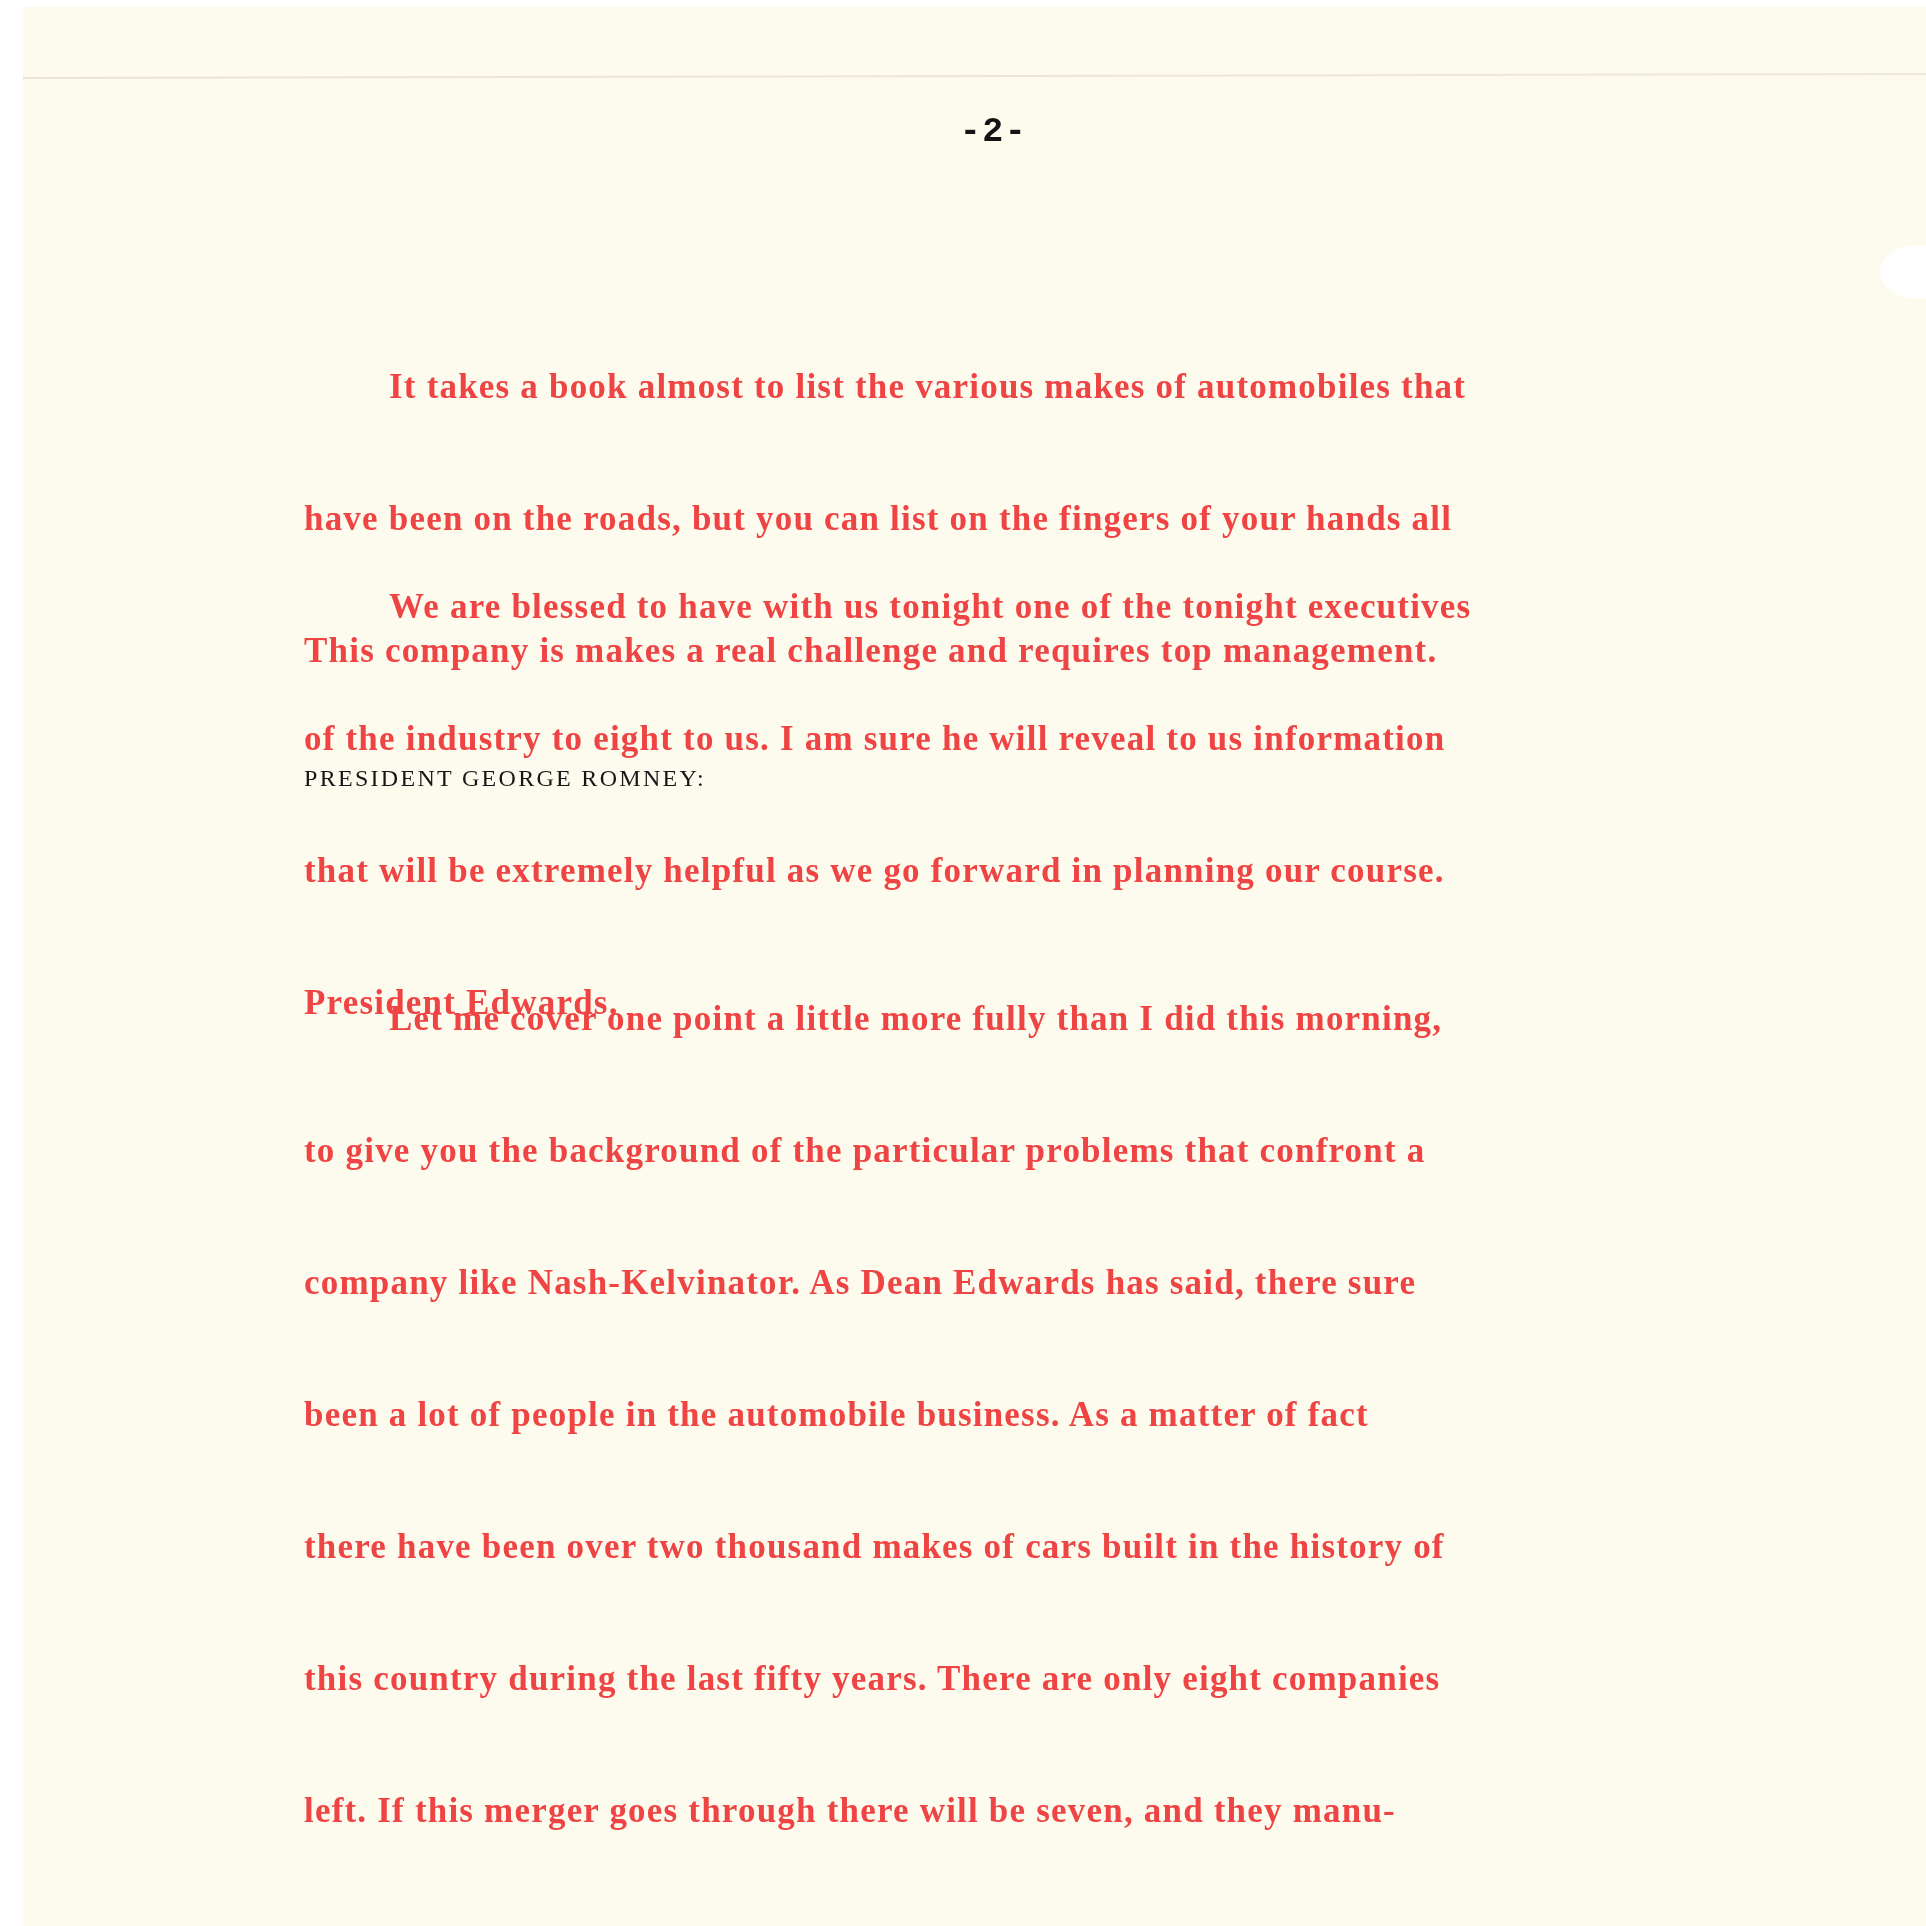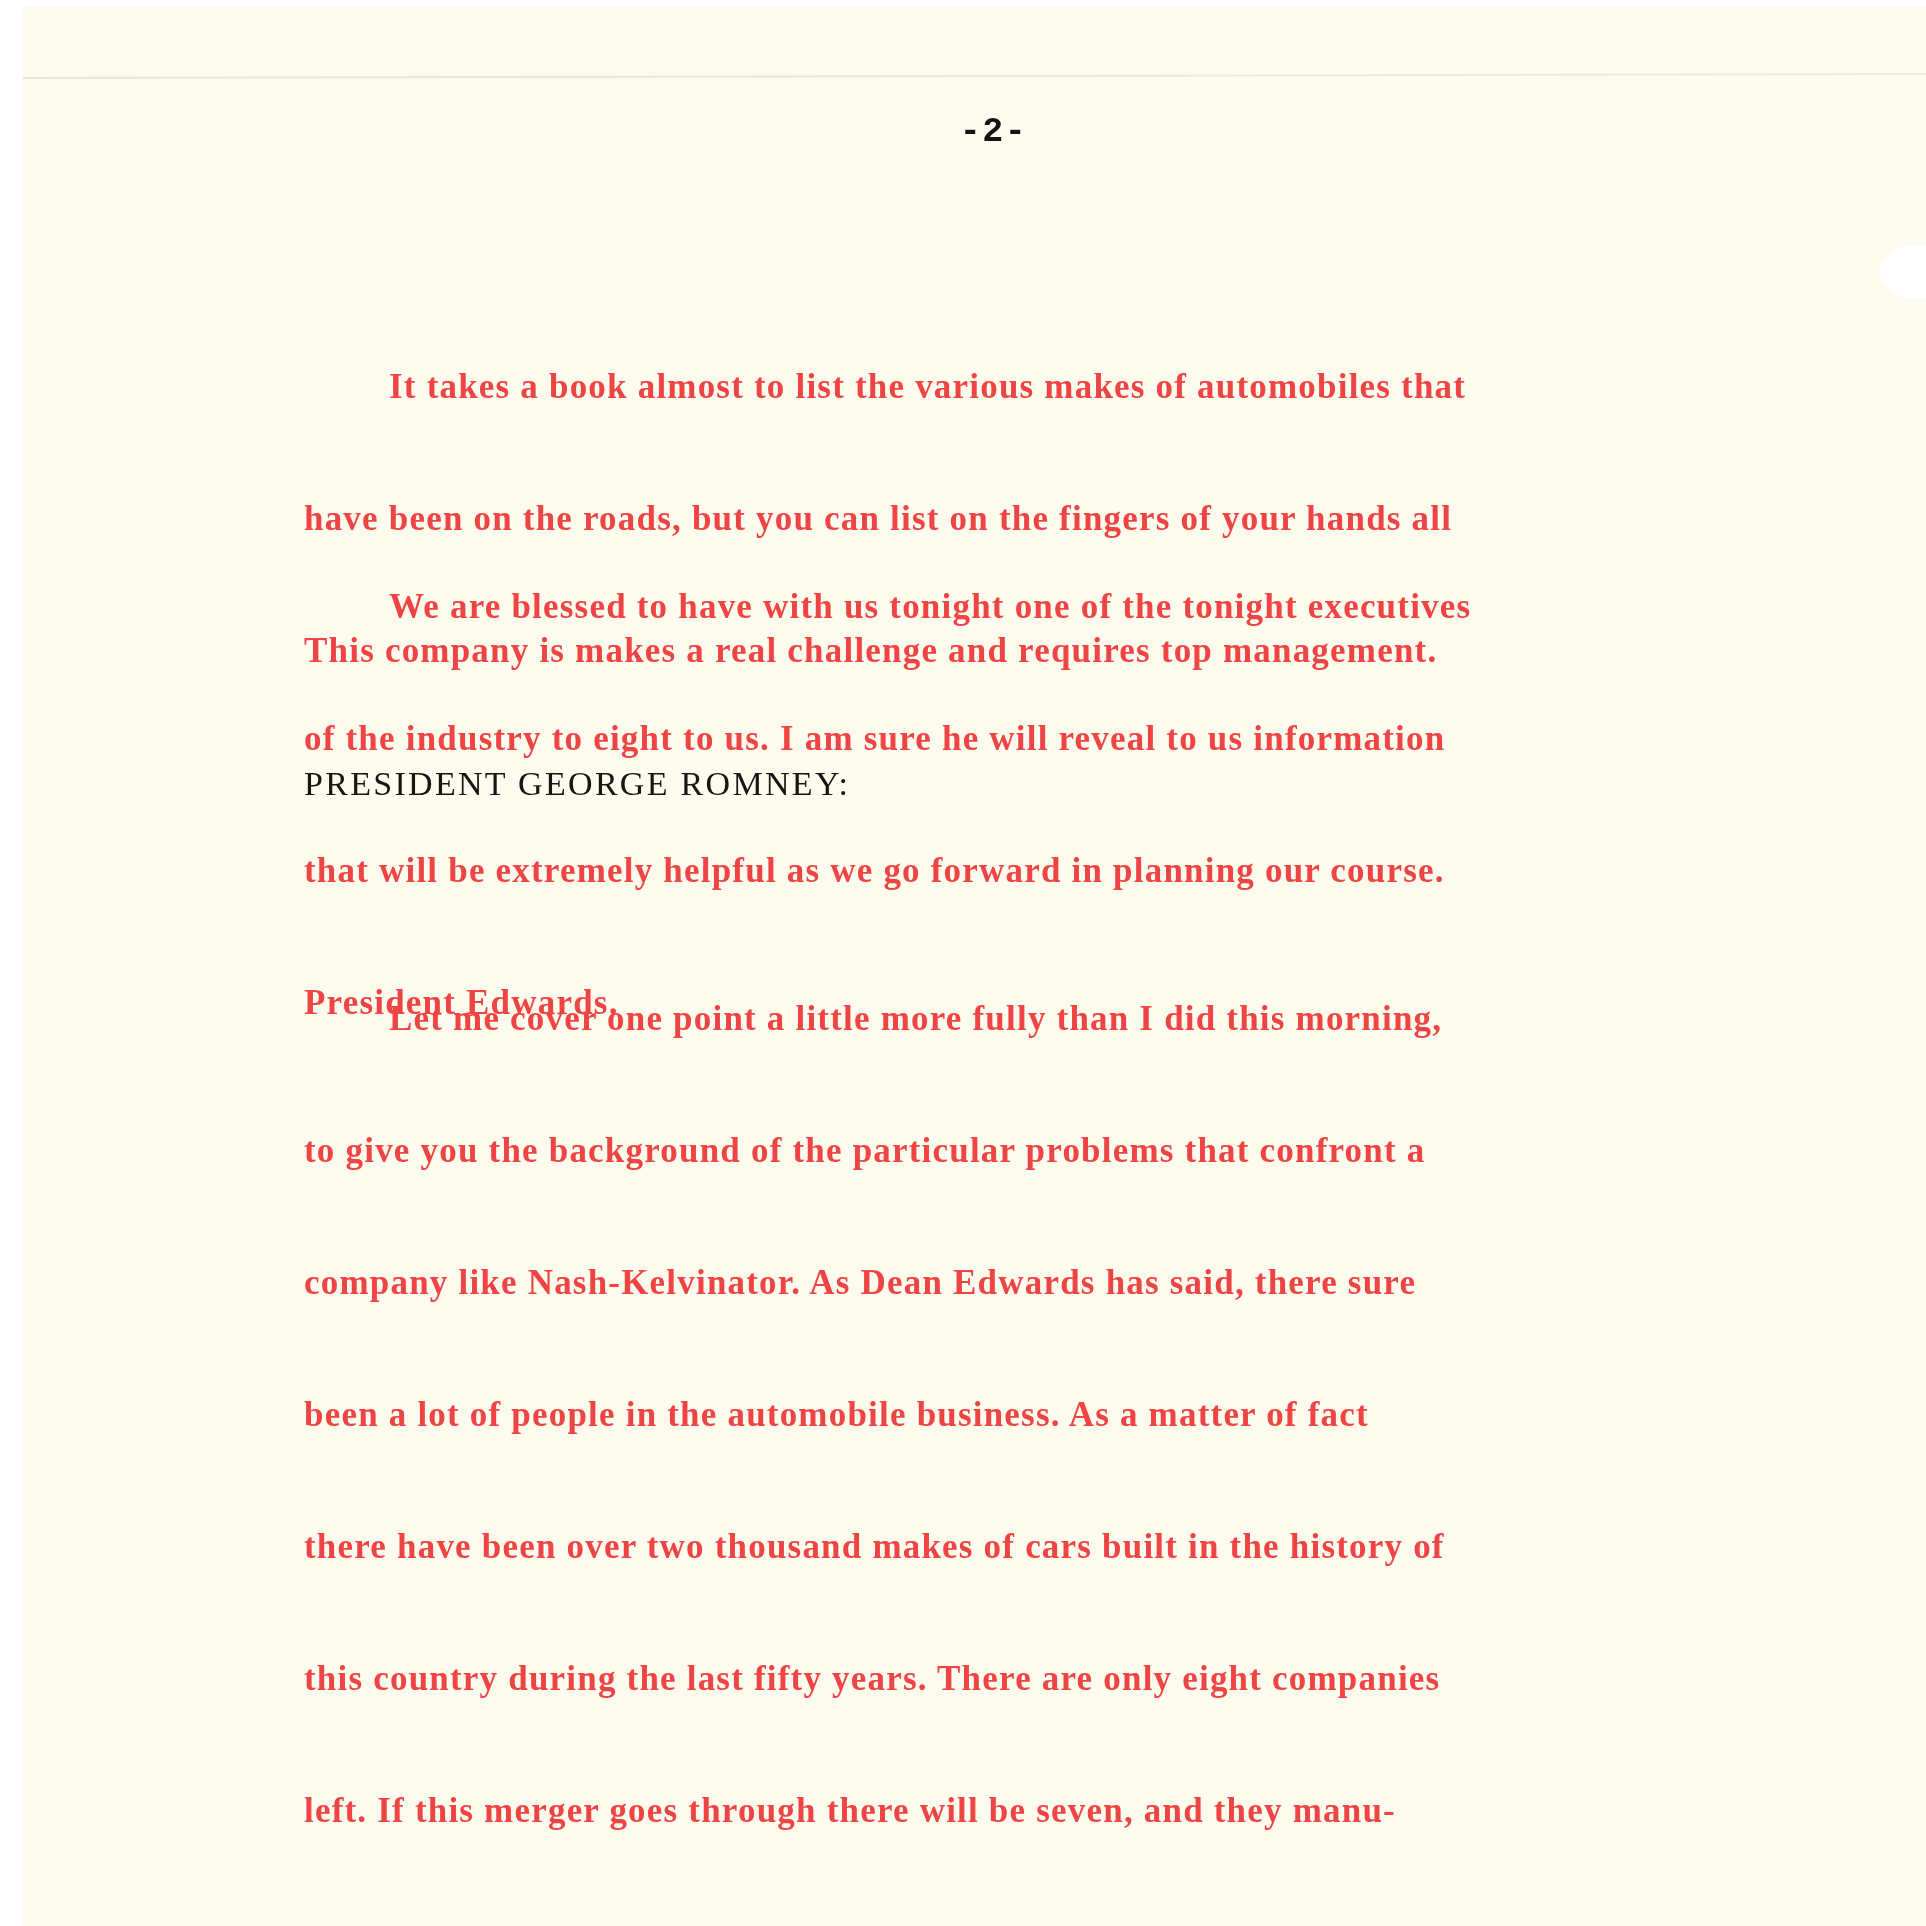--- a/index.html
+++ b/index.html
@@ -66,21 +66,21 @@
     .line { display: block; height: 44px; }
     .line.indent { padding-left: 85px; }
 
     .speaker-heading {
       position: absolute;
       left: 304px;
       top: 765px;
       font-family: "Liberation Serif", "DejaVu Serif", serif;
       font-weight: normal;
       color: #161616;
-      font-size: 34px;
+      font-size: 24px;
       letter-spacing: 2.3px;
       white-space: pre;
     }
 
     #para-1 { top: 277px; }
     #para-2 { top: 497px; }
     #para-3 { top: 909px; }
   </style>
 </head>
 <body>

